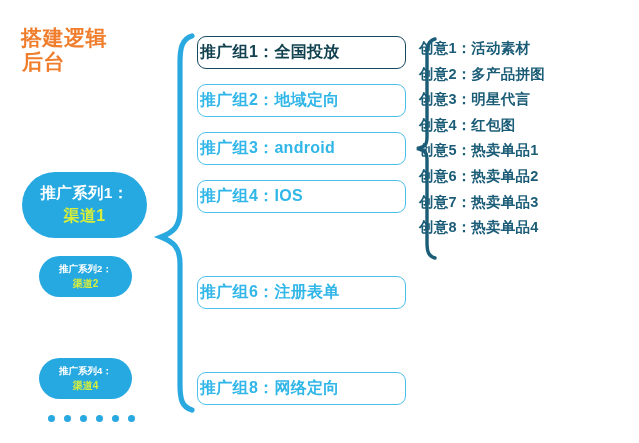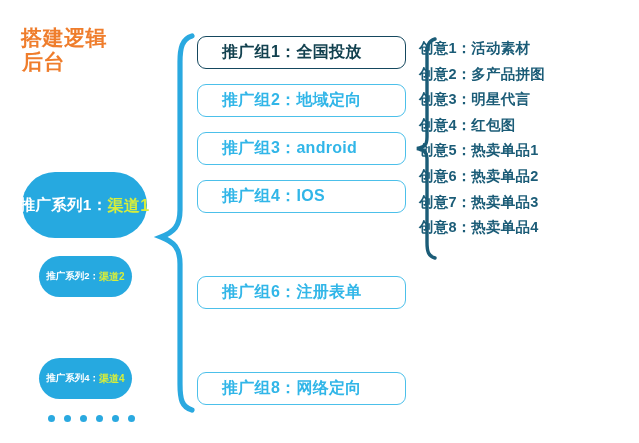--- a/index.html
+++ b/index.html
@@ -32,21 +32,21 @@
   }
   #title .t-line { display: block; }
   #title .t-line2 { margin-left: -1px; }
 
   
   .series-pill {
     position: absolute;
     background: #26a9e0;
     border-radius: 999px;
     display: flex;
-    flex-direction: row;
+    flex-direction: column;
     align-items: center;
     justify-content: center;
     text-align: center;
     box-sizing: border-box;
   }
   .series-pill .s-top {
     color: #ffffff;
     font-weight: bold;
     white-space: nowrap;
   }
@@ -105,21 +105,21 @@
   .group-box {
     position: absolute;
     left: 197px;
     width: 209px;
     height: 33px;
     border: 1.6px solid #4cc0ea;
     border-radius: 9px;
     box-sizing: border-box;
     display: flex;
     align-items: center;
-    padding-left: 24px;
+    padding-left: 2px;
     color: #31b6e8;
     font-size: 16px;
     font-weight: bold;
     white-space: nowrap;
     letter-spacing: 0.3px;
     background: #ffffff;
   }
   .group-box.is-active {
     border-color: #15485e;
     border-width: 1.8px;

